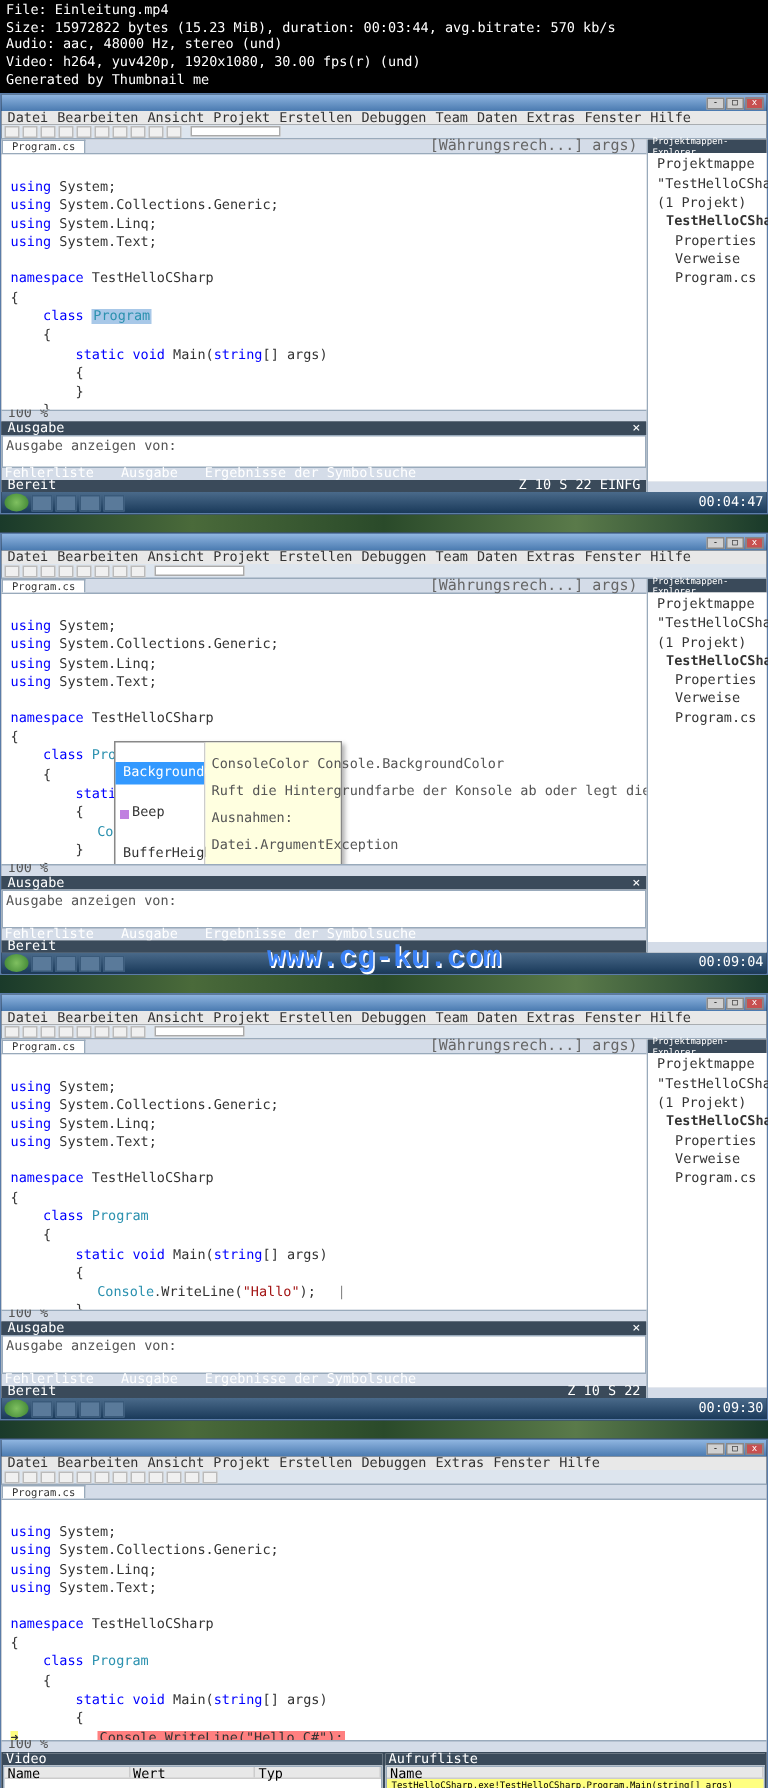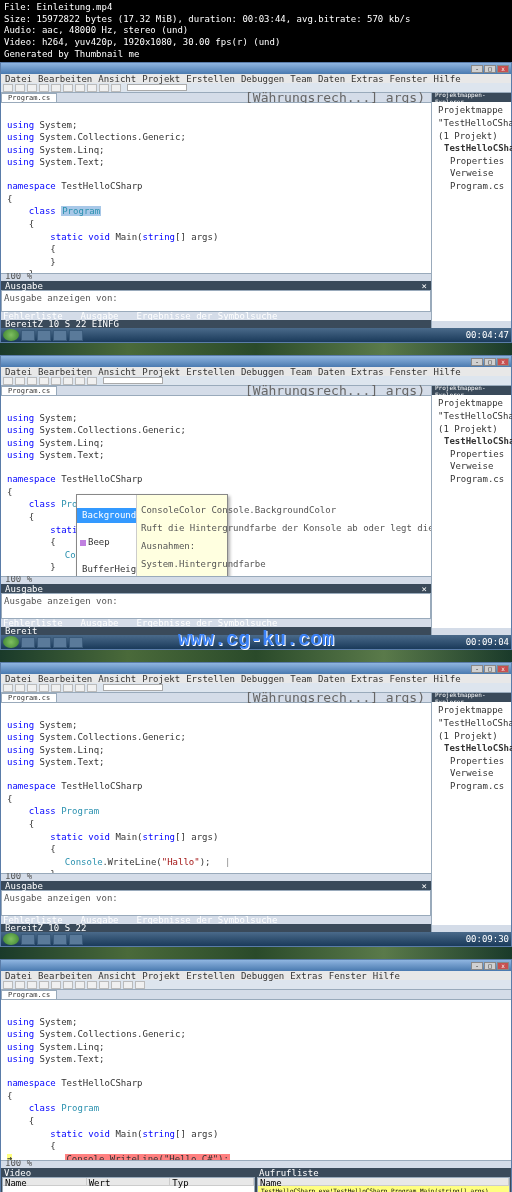--- a/index.html
+++ b/index.html
@@ -12,28 +12,28 @@
 .win-btn.close{background:#c75050;color:#fff}
 .menubar{background:#e8e8e8;height:9px;display:flex;gap:6px;padding:0 4px;font-size:7px;color:#333;align-items:center}
 .toolbar{background:#dde5ee;height:10px;border-bottom:1px solid #9ab;display:flex;gap:2px;padding:0 2px;align-items:center}
 .tb-item{width:10px;height:8px;background:#f0f0f0;border:1px solid #bbb}
 .tb-input{height:7px;width:60px;background:#fff;border:1px solid #aaa;margin-left:4px}
 .ide-body{display:flex;background:#fff}
 .editor-area{flex:1;display:flex;flex-direction:column}
 .tab-strip{background:#d4dce8;height:10px;display:flex;border-bottom:1px solid #9ab}
 .tab{background:#fff;border:1px solid #9ab;border-bottom:none;padding:0 6px;font-size:7px;color:#333;display:flex;align-items:center}
 .tab.active{background:#fff}
-.tab-right{margin-left:auto;padding:0 6px;font-size:13px;color:#666;display:flex;align-items:center}
+.tab-right{margin-left:auto;padding:0 6px;font-size:10px;color:#666;display:flex;align-items:center}
 .code{background:#fff;padding:4px 6px;font-size:8px;line-height:1.4;color:#333;white-space:pre;overflow:hidden;position:relative}
 .code-footer{background:#d4dce8;height:8px;border-top:1px solid #9ab;font-size:6px;color:#555;padding:0 4px;display:flex;align-items:flex-end}
 .output-pane{background:#3a4a5a;color:#fff}
 .output-title{background:#3a4a5a;height:9px;font-size:7px;padding:0 4px;display:flex;align-items:center;justify-content:space-between}
 .output-body{background:#fff;height:22px;border:1px solid #9ab}
 .output-tabs{background:#d4dce8;height:8px;display:flex;gap:18px;font-size:6px;padding:0 2px;align-items:center}
-.bottom-bar{background:#3a4a5a;height:8px;display:flex;font-size:6px;color:#fff;padding:0 4px;align-items:center}
+.bottom-bar{background:#3a4a5a;height:8px;display:flex;font-size:6px;color:#fff;justify-content:space-between;padding:0 4px;align-items:center}
 .sidebar{width:80px;background:#e8e8e8;border-left:1px solid #9ab;display:flex;flex-direction:column}
 .sb-title{background:#3a4a5a;color:#fff;height:9px;font-size:6px;padding:0 3px;display:flex;align-items:center}
 .sb-tree{background:#fff;flex:1;padding:2px;font-size:6px;color:#333;line-height:1.4}
 .sb-tree .n1{padding-left:4px}
 .sb-tree .n2{padding-left:10px}
 .sb-tree .n3{padding-left:16px}
 .sb-tab{background:#d4dce8;height:7px;font-size:5px;padding:0 2px}
 .taskbar{background:linear-gradient(#4a6a8a,#1a3a5a);height:14px;display:flex;align-items:center;padding:0 2px;gap:2px}
 .start-btn{width:16px;height:12px;background:radial-gradient(circle,#7fc060,#3a8030);border-radius:50%}
 .tb-app{width:14px;height:11px;background:#5a7a9a;border:1px solid #3a5a7a}
@@ -56,21 +56,21 @@
 .errlist-head span{flex:1;padding:0 2px;border-right:1px solid #ccc}
 .split-panes{display:flex;gap:2px;background:#3a4a5a;padding:1px}
 .split-panes>div{flex:1;background:#fff}
 .hlred{background:#ff8080;padding:0 1px}
 </style>
 </head>
 <body>
 
 <div class="meta">
 <div>File: Einleitung.mp4</div>
-<div>Size: 15972822 bytes (17.32 MiB), duration: 00:03:44, avg.bitrate: 570 kb/s</div>
+<div>Size: 15972822 bytes (15.23 MiB), duration: 00:03:44, avg.bitrate: 570 kb/s</div>
 <div>Audio: aac, 48000 Hz, stereo (und)</div>
 <div>Video: h264, yuv420p, 1920x1080, 30.00 fps(r) (und)</div>
 <div>Generated by Thumbnail me</div>
 </div>
 
 <div class="shot">
 <div class="titlebar">
       <span></span>
       <div class="win-btns">
         <div class="win-btn">-</div>
@@ -236,21 +236,21 @@
 
 
 
 
 
 </div>
 <div class="intelli-desc">
 <div>ConsoleColor Console.BackgroundColor</div>
 <div>Ruft die Hintergrundfarbe der Konsole ab oder legt diese fest.</div>
 <div>Ausnahmen:</div>
-<div>System.Hintergrundfarbe</div>
+<div>Datei.ArgumentException</div>
 
 
 </div>
 </div>
 </div>
 <div class="code-footer">
           <span>100 %</span>
         </div>
 <div class="output-pane">
 <div class="output-title">

